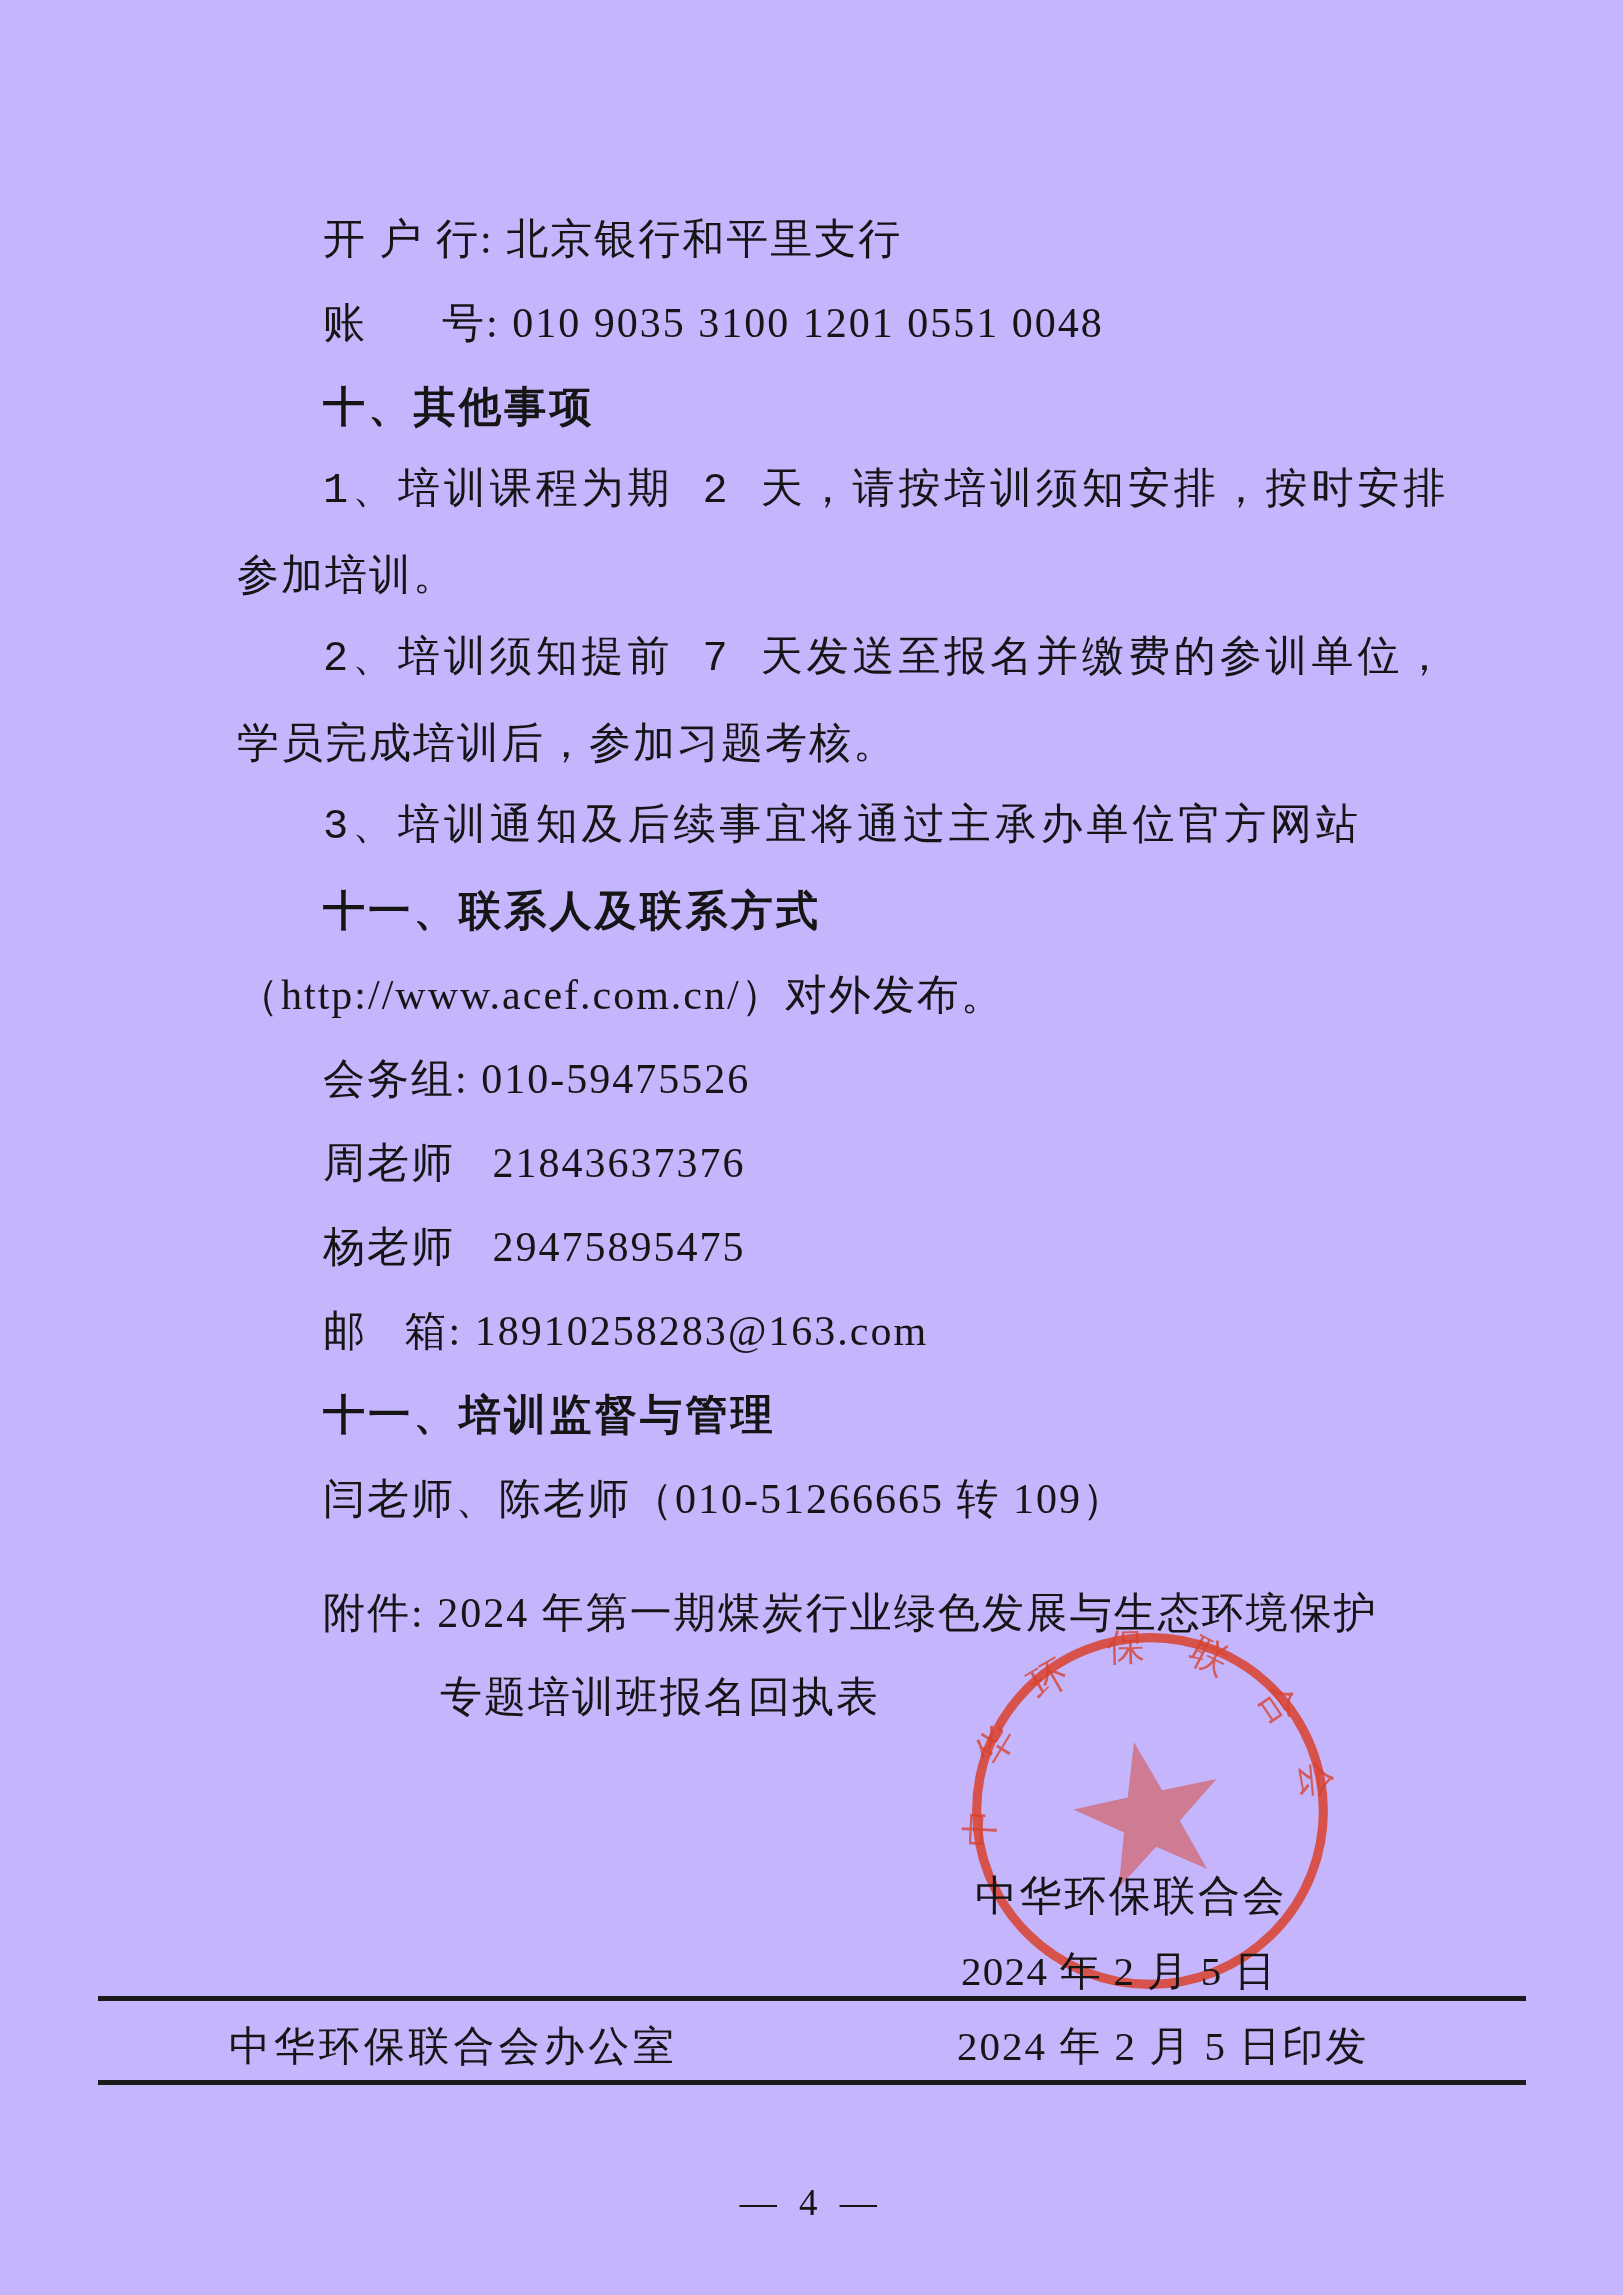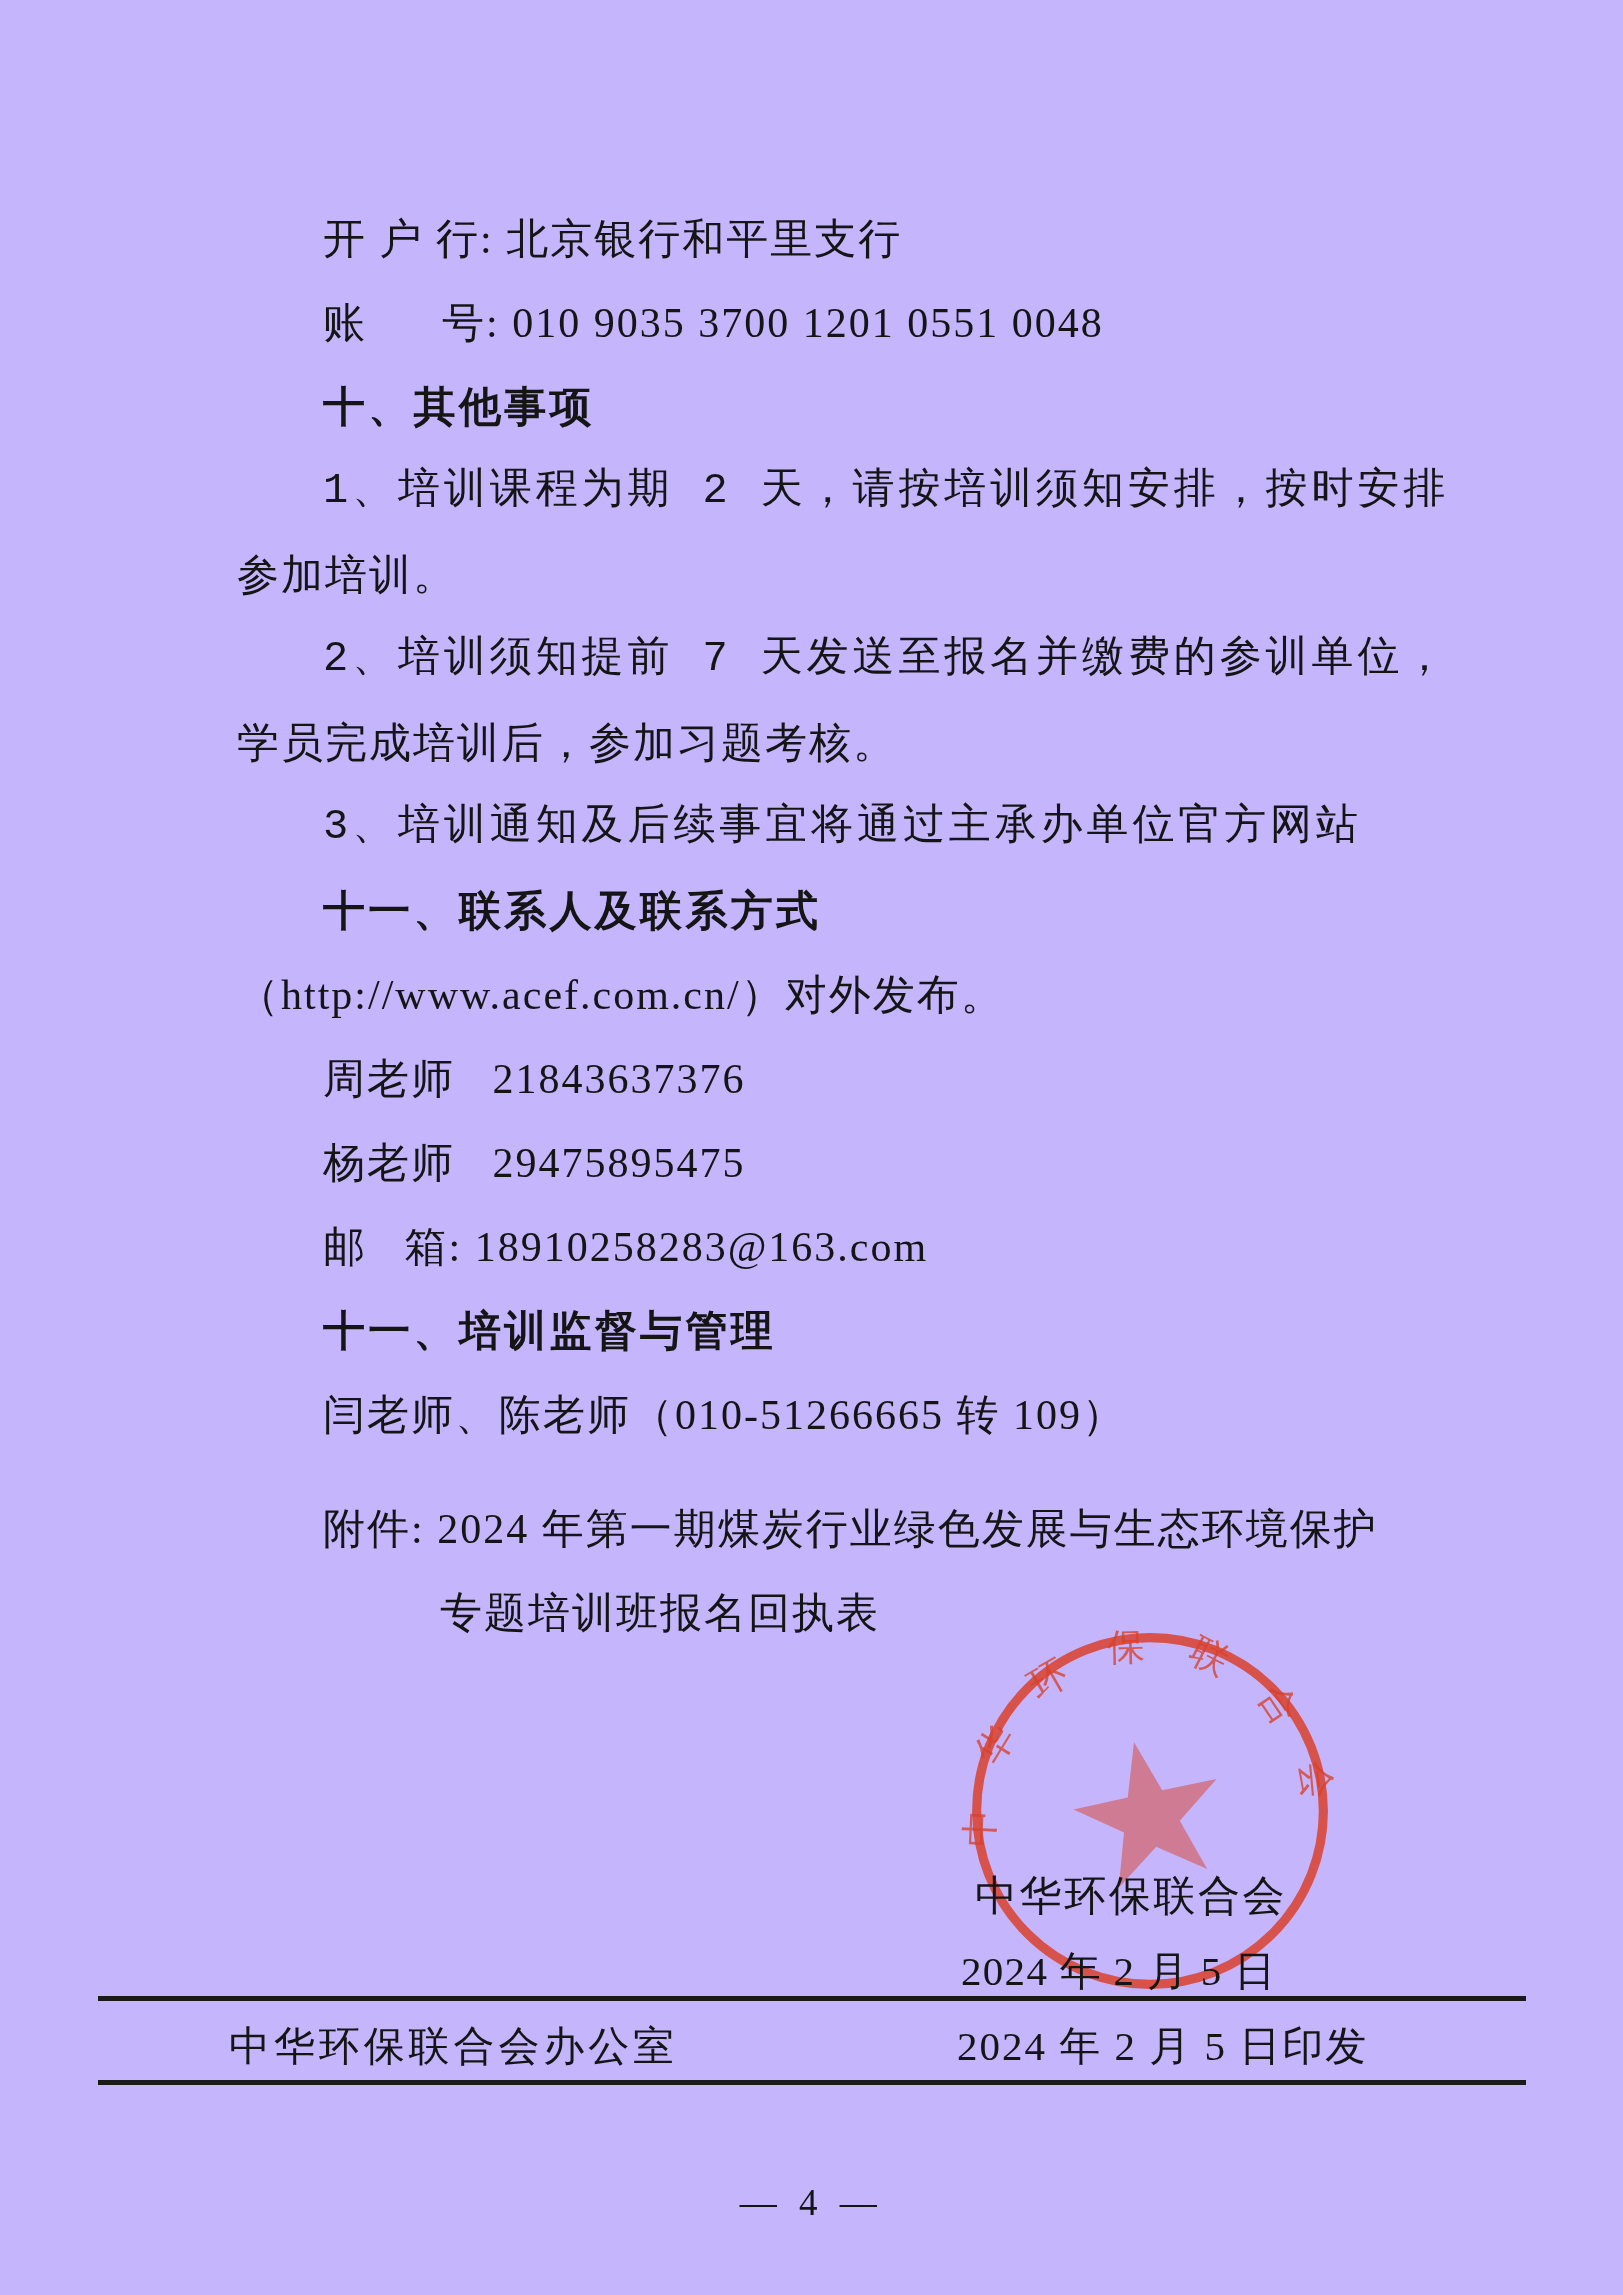--- a/index.html
+++ b/index.html
@@ -101,29 +101,30 @@
     white-space: pre;
   }
 </style>
 </head>
 <body>
 
 <div class="page">
 
   <div class="doc-body">
     <div class="line indent">开 户 行: 北京银行和平里支行</div>
-    <div class="line indent">账      号: 010 9035 3700 1201 0551 0048</div>
+    <div class="line indent">账      号: 010 9035 3100 1201 0551 0048</div>
     <div class="line indent heading">十、其他事项</div>
     <div class="line indent fill">1、培训课程为期 2 天，请按培训须知安排，按时安排</div>
     <div class="line">参加培训。</div>
     <div class="line indent fill">2、培训须知提前 7 天发送至报名并缴费的参训单位，</div>
     <div class="line">学员完成培训后，参加习题考核。</div>
     <div class="line indent fill">3、培训通知及后续事宜将通过主承办单位官方网站</div>
     <div class="line indent heading">十一、联系人及联系方式</div>
     <div class="line">（http://www.acef.com.cn/）对外发布。</div>
+    <div class="line indent">会务组: 010-59475526</div>
     <div class="line indent">周老师   21843637376</div>
     <div class="line indent">杨老师   29475895475</div>
     <div class="line indent">邮   箱: 18910258283@163.com</div>
     <div class="line indent heading">十一、培训监督与管理</div>
     <div class="line indent">闫老师、陈老师（010-51266665 转 109）</div>
 
     <div class="line indent attach-gap">附件: 2024 年第一期煤炭行业绿色发展与生态环境保护</div>
     <div class="line indent-deep">专题培训班报名回执表</div>
   </div>
 

